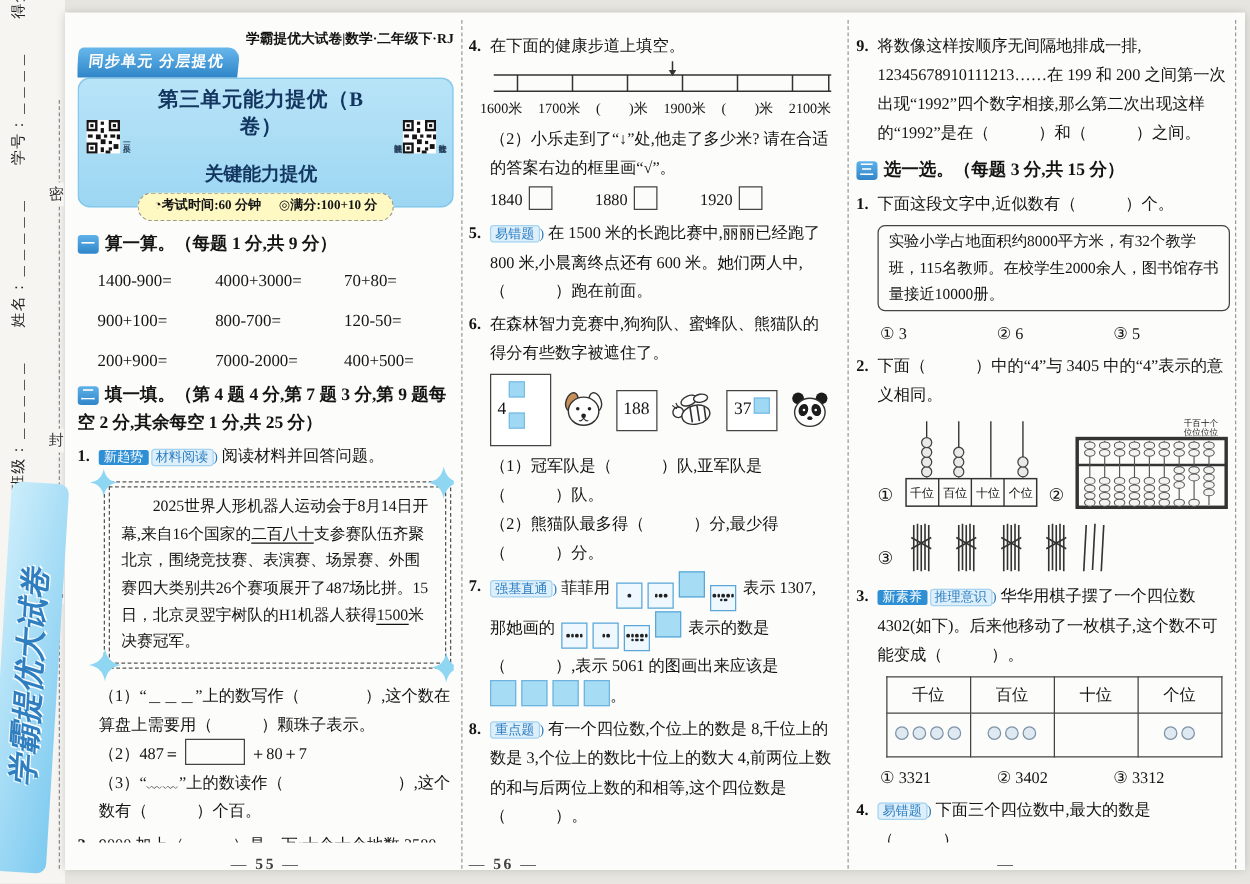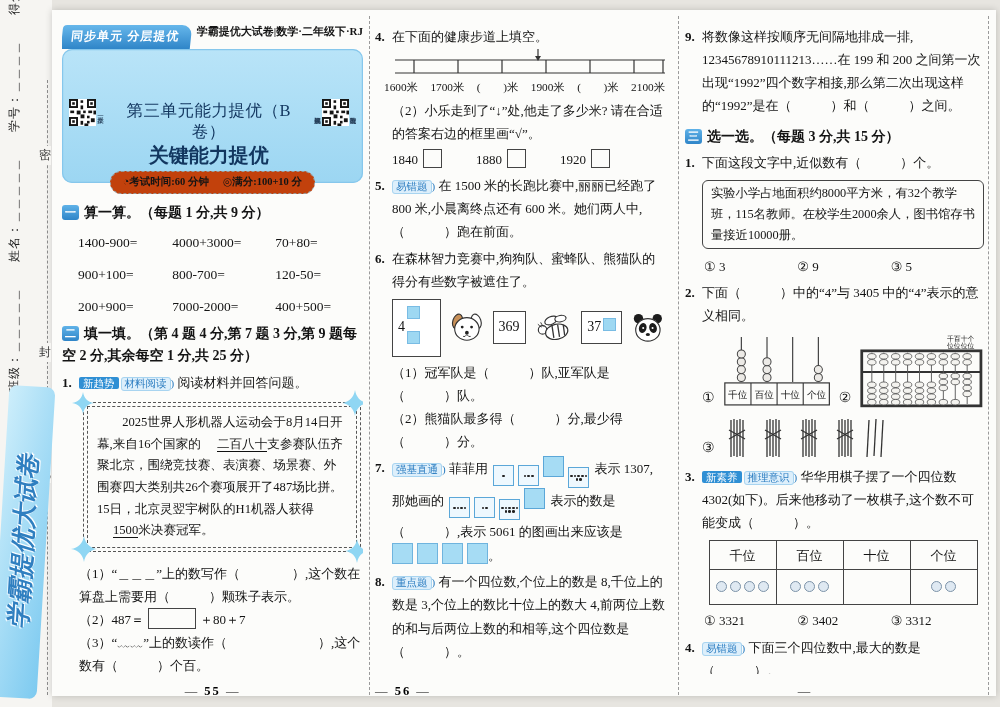--- a/index.html
+++ b/index.html
@@ -21,49 +21,49 @@
   
   .col{position:absolute;top:22px;height:652px;overflow:hidden;font-size:13px;line-height:1.78;}
   #col1{left:62px;width:301px;}
   #col2{left:375px;width:290px;}
   #col3{left:685px;width:299px;}
   .vsep{position:absolute;top:16px;bottom:12px;border-left:1.6px dashed #9a9a9a;}
   
   .hd-row{display:flex;justify-content:space-between;align-items:flex-end;position:relative;z-index:2;}
   .hd-badge{background:linear-gradient(#66b7eb,#2f85c8);color:#fff;font:700 12px "Liberation Sans",sans-serif;
     padding:3px 12px 4px 9px;border-radius:4px 10px 0 0;transform:skewX(-6deg);letter-spacing:1px;}
-  .hd-brand{font-weight:700;font-size:11px;padding-bottom:7px;}
+  .hd-brand{font-weight:700;font-size:11px;padding-bottom:20px;}
   .hd-card{background:linear-gradient(#b9e4f8,#9cd6f2);border-radius:10px;padding:7px 7px 15px;
     display:flex;align-items:center;gap:5px;box-shadow:inset 0 0 0 1.2px #86c7ec;position:relative;}
   .hd-center{flex:1;text-align:center;line-height:1.3;}
-  .hd-title{font-size:16.5px;font-weight:400;color:#12365f;letter-spacing:.5px;margin-top:44px;}
-  .hd-sub{font-size:20px;font-weight:800;color:#12365f;margin-top:0;}
+  .hd-title{font-size:16.5px;font-weight:700;color:#12365f;letter-spacing:.5px;}
+  .hd-sub{font-size:15px;font-weight:800;color:#12365f;margin-top:20px;}
   .qrbox{display:flex;align-items:center;gap:1px;}
   .qr{width:27px;height:27px;}
   .qr-cap{writing-mode:vertical-rl;font-size:6.5px;line-height:1;color:#223a55;}
-  .hd-pill{position:relative;margin:-12px auto 0;width:max-content;background:#c2410c;border:1.3px dashed #999;
+  .hd-pill{position:relative;margin:-12px auto 0;width:max-content;background:#fef9c3;border:1.3px dashed #999;
     border-radius:12px;padding:1px 12px;font-size:10.5px;font-weight:700;display:flex;gap:14px;z-index:3;}
   
   .sechead{font-weight:700;font-size:14px;margin:8px 0 2px;line-height:1.6;}
   .secicon{display:inline-block;width:17px;height:15px;background:linear-gradient(#5fb2e8,#2f85c8);
     color:#fff;font-size:11px;line-height:15px;text-align:center;border-radius:3px;margin-right:5px;
     vertical-align:1px;font-family:"Liberation Sans",sans-serif;}
   .eqgrid{display:grid;grid-template-columns:1.05fr 1.15fr .8fr;row-gap:16px;font-size:13.5px;
     margin:10px 16px 6px;line-height:1.2;}
   .q{position:relative;padding-left:17px;margin:3px 0;}
   .qno{position:absolute;left:0;top:0;font-weight:700;}
   .tag-solid{background:#2f8fd4;color:#fff;font-size:10.5px;padding:0 4px;border-radius:2px;
     margin-right:2px;font-family:"Liberation Sans",sans-serif;}
   .tag-light{color:#2a7cc0;background:#ddeffb;font-size:10.5px;padding:0 3px;border-radius:3px;
-    border:1px solid #a8d4f0;font-family:Liberation Mono, monospace;}
+    border:1px solid #a8d4f0;font-family:Liberation Sans, sans-serif;}
   .bparen{color:#2a7cc0;font-size:11px;}
   .readbox{position:relative;border:1.3px dashed #555;margin:8px 2px 10px 4px;padding:3px;}
   .readbox-in{border:1.3px dashed #555;padding:5px 9px;font-size:12.6px;line-height:1.72;}
   .readbox-in p{margin:0;text-indent:2em;}
-  .u{border-bottom:1.5px solid #111;margin-left:16px;}
+  .u{border-bottom:1.5px solid #111;}
   .spark{position:absolute;fill:#8fd6f3;}
   .numbox{display:inline-block;width:46px;height:19px;border:1.2px solid #444;vertical-align:-5px;margin:0 4px;}
   .ckbox{width:17px;height:17px;border:1.3px solid #444;display:inline-block;vertical-align:-4px;margin-left:5px;}
   .cover{display:inline-block;width:11px;height:11px;background:#9ed8f2;border:1px solid #79bce4;margin-left:2px;}
   .scard{display:inline-flex;align-items:center;border:1.5px solid #444;padding:3px 5px;font-size:14px;background:#fff;}
   .cardrow{display:flex;align-items:center;gap:9px;margin:6px 0 4px;}
   .dotbox{width:17px;height:17px;border:1.2px solid #5ba7d8;background:#eef8fe;display:inline-flex;
     flex-wrap:wrap;align-content:center;justify-content:center;gap:1px;padding:1px;vertical-align:-4px;margin:0 2px;}
   .dotbox .d{width:2.6px;height:2.6px;border-radius:50%;background:#222;}
   .dotbox.filled{background:#a6dcf4;}
@@ -73,21 +73,21 @@
   .optrow span{flex:1;}
   .selbox{border:1.4px solid #444;border-radius:6px;padding:2px 8px;font-size:12.3px;line-height:1.7;margin:6px 0;}
   .pvtable{border-collapse:collapse;margin:6px auto 4px;}
   .pvtable td{border:1.2px solid #444;text-align:center;font-size:13px;width:64px;height:26px;}
   .pvtable td.cell{height:32px;}
   .chip{display:inline-block;width:9px;height:9px;border-radius:50%;border:1.5px solid #7d93a8;
     background:#dfe9f2;margin:0 1.5px;}
   .figrow{display:flex;align-items:flex-end;gap:8px;margin:4px 0;}
   .figlabel{font-size:14px;}
   .pgno{position:absolute;bottom:8px;font-size:12.5px;color:#333;letter-spacing:2px;}
-  .pgno b{color:#000000;font-weight:700;}
+  .pgno b{color:#404040;font-weight:700;}
   svg.lineart{display:block;}
 </style>
 </head>
 <body>
 
 <svg width="0" height="0" style="position:absolute" aria-hidden="true">
   <symbol id="qr" viewBox="0 0 21 21">
     <rect x="0" y="0" width="21" height="21" fill="#fff"></rect>
     <rect x="0" y="0" width="7" height="7" fill="#151515"></rect>
       <rect x="1.5" y="1.5" width="4" height="4" fill="#fff"></rect>
@@ -271,21 +271,21 @@
         <svg class="lineart" width="34" height="32" viewBox="0 0 36 34">
           <ellipse cx="8" cy="10" rx="5" ry="8" fill="#c89058" stroke="#333" stroke-width="1.2" transform="rotate(18 8 10)"></ellipse>
           <ellipse cx="28" cy="10" rx="5" ry="8" fill="#fff" stroke="#333" stroke-width="1.2" transform="rotate(-18 28 10)"></ellipse>
           <ellipse cx="18" cy="18" rx="13" ry="12" fill="#fff" stroke="#333" stroke-width="1.2"></ellipse>
           <circle cx="13" cy="16" r="1.5" fill="#222"></circle>
             <circle cx="23" cy="16" r="1.5" fill="#222"></circle>
           <circle cx="18" cy="22" r="2" fill="#222"></circle>
           <path d="M18 24 q-2 3 -4 2 M18 24 q2 3 4 2" stroke="#333" fill="none"></path>
         </svg>
         <span class="scard">
-            <span>369</span>
+            <span>188</span>
             <span></span>
           </span>
         <svg class="lineart" width="38" height="32" viewBox="0 0 40 34">
           <g stroke="#333" stroke-width="1.2" fill="#fff">
             <ellipse cx="17" cy="9" rx="7" ry="4" transform="rotate(-24 17 9)"></ellipse>
             <ellipse cx="27" cy="7" rx="6" ry="3.4" transform="rotate(-10 27 7)"></ellipse>
             <circle cx="8" cy="19" r="4.5"></circle>
             <ellipse cx="23" cy="21" rx="12" ry="8" transform="rotate(-12 23 21)"></ellipse>
           </g>
           <path d="M3 13 q2 2 4 3 M6 11 q1 3 3 4" stroke="#333" fill="none"></path>
@@ -374,21 +374,21 @@
     <div class="sechead">
       <span class="secicon">三</span><span>选一选。（每题 3 分,共 15 分）</span>
     </div>
 
     <div class="q">
       <span class="qno">1.</span>
       <span>下面这段文字中,近似数有（　　　）个。</span>
       <div class="selbox">实验小学占地面积约8000平方米，有32个教学班，115名教师。在校学生2000余人，图书馆存书量接近10000册。</div>
       <div class="optrow">
         <span>① 3</span>
-        <span>② 9</span>
+        <span>② 6</span>
         <span>③ 5</span>
       </div>
     </div>
 
     <div class="q">
       <span class="qno">2.</span>
       <span>下面（　　　）中的“4”与 3405 中的“4”表示的意义相同。</span>
       <div class="figrow">
         <span class="figlabel">①</span>
         <svg class="lineart" width="118" height="80" viewBox="0 0 118 82">

